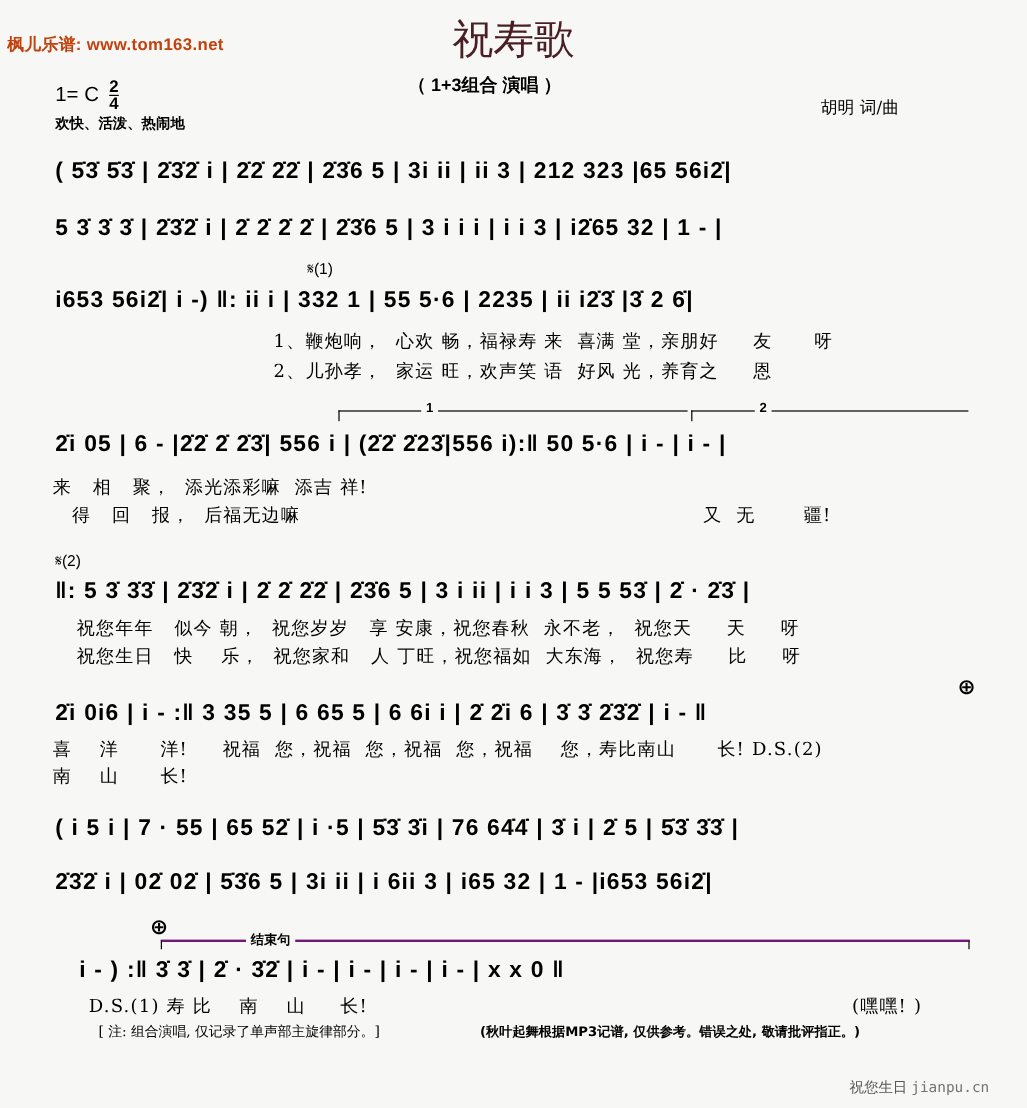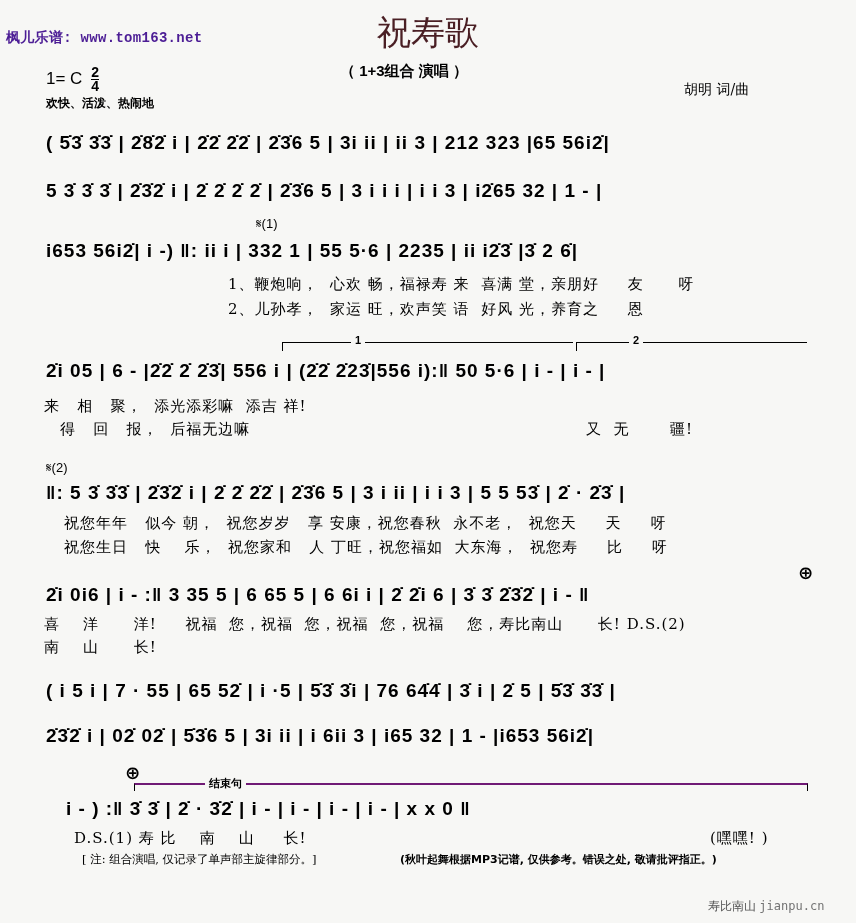--- a/index.html
+++ b/index.html
@@ -1,19 +1,19 @@
 <!DOCTYPE html>
 <html><head>
 <meta charset="utf-8">
 <style>
   html,body{margin:0;padding:0;}
   body{width:856px;height:923px;background:#f7f7f5;position:relative;overflow:hidden;
        font-family:"Liberation Sans","DejaVu Sans",sans-serif;color:#000;}
   .abs{position:absolute;}
-  .watermark{left:6px;top:29px;font-size:14px;font-weight:bold;color:#4c1d95;font-family:Liberation Mono, monospace;letter-spacing:0.3px;}
+  .watermark{left:6px;top:29px;font-size:14px;font-weight:bold;color:#c2410c;font-family:Liberation Sans, sans-serif;letter-spacing:0.3px;}
   .title{left:0;width:856px;text-align:center;top:10px;font-size:34px;color:#4a1f24;font-family:"DejaVu Sans",sans-serif;}
   .performer{left:340px;top:62px;font-size:15px;font-weight:bold;}
   .key{left:46px;top:66px;font-size:17px;}
   .frac{display:inline-block;vertical-align:middle;text-align:center;line-height:13px;font-size:14px;font-weight:bold;margin-left:4px;}
   .frac span{display:block;}
   .frac .top{border-bottom:1px solid #000;}
   .tempo{left:46px;top:95px;font-size:12px;font-weight:bold;}
   .composer{left:684px;top:81px;font-size:14px;font-family:"DejaVu Serif",serif;}
   .row{position:absolute;left:46px;height:30px;font-size:19px;font-weight:bold;white-space:pre;
        font-family:"Liberation Sans",sans-serif;letter-spacing:1px;}
@@ -37,21 +37,21 @@
 <div class="abs key">
   <span>1= C</span>
   <span class="frac">
     <span class="top">2</span>
     <span>4</span>
   </span>
 </div>
 <div class="abs tempo">欢快、活泼、热闹地</div>
 <div class="abs composer">胡明   词/曲</div>
 
-<div class="row" style="top:132px;">( 5̇3̇ 3̇3̇ | 2̇8̇2̇ i | 2̇2̇ 2̇2̇ | 2̇3̇6 5 | 3i ii | ii 3 | 212 323 |65 56i2̇|</div>
+<div class="row" style="top:132px;">( 5̇3̇ 5̇3̇ | 2̇3̇2̇ i | 2̇2̇ 2̇2̇ | 2̇3̇6 5 | 3i ii | ii 3 | 212 323 |65 56i2̇|</div>
 
 <div class="row" style="top:180px;">5 3̇ 3̇ 3̇ | 2̇3̇2̇ i | 2̇ 2̇ 2̇ 2̇ | 2̇3̇6 5 | 3 i i i | i i 3 | i2̇65 32 | 1 - |</div>
 
 <div class="seg" style="left:256px;top:216px;">𝄋(1)</div>
 <div class="row" style="top:240px;">i653 56i2̇| i -) ‖: ii i | 332 1 | 55 5·6 | 2235 | ii i2̇3̇ |3̇ 2 6̇|</div>
 <div class="lyr" style="left:228px;top:275px;">1、鞭炮响，  心欢 畅，福禄寿 来  喜满 堂，亲朋好     友      呀</div>
 <div class="lyr" style="left:228px;top:300px;">2、儿孙孝，  家运 旺，欢声笑 语  好风 光，养育之     恩</div>
 
 <div class="bracket" style="left:282px;top:342px;width:290px;height:8px;border-left:1px solid #000;">
   <span class="lbl" style="left:68px;">1</span>
@@ -82,15 +82,15 @@
   <span class="lbl" style="left:70px;">结束句</span>
 </div>
 <div class="row" style="top:798px;margin-left:20px;">i - ) :‖ 3̇ 3̇ | 2̇ · 3̇2̇ | i - | i - | i - | i - | x x 0 ‖</div>
 <div class="lyr" style="left:74px;top:829px;">D.S.(1) 寿 比    南    山     长!</div>
 <div class="lyr" style="left:710px;top:829px;">(嘿嘿! )</div>
 
 <div class="note-foot" style="left:82px;">[ 注: 组合演唱, 仅记录了单声部主旋律部分。]</div>
 <div class="note-foot" style="left:400px;font-weight:bold;font-family:'DejaVu Sans',sans-serif;font-size:11px;">(秋叶起舞根据MP3记谱, 仅供参考。错误之处, 敬请批评指正。)</div>
 
 <div class="footer-brand">
-  <span>寿比南山</span>
+  <span>祝您生日</span>
   <b>jianpu.cn</b>
 </div>
 
 </body></html>

